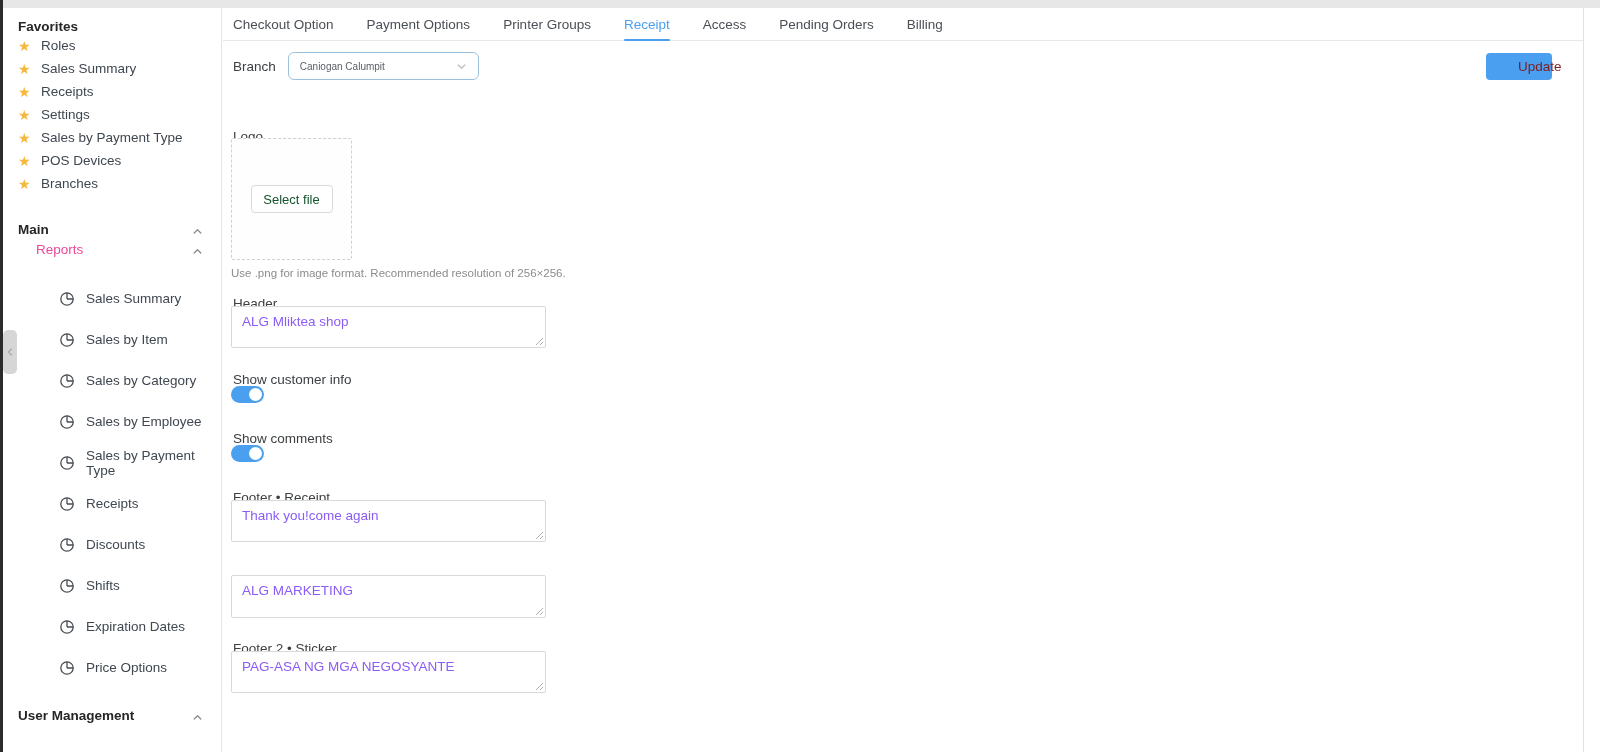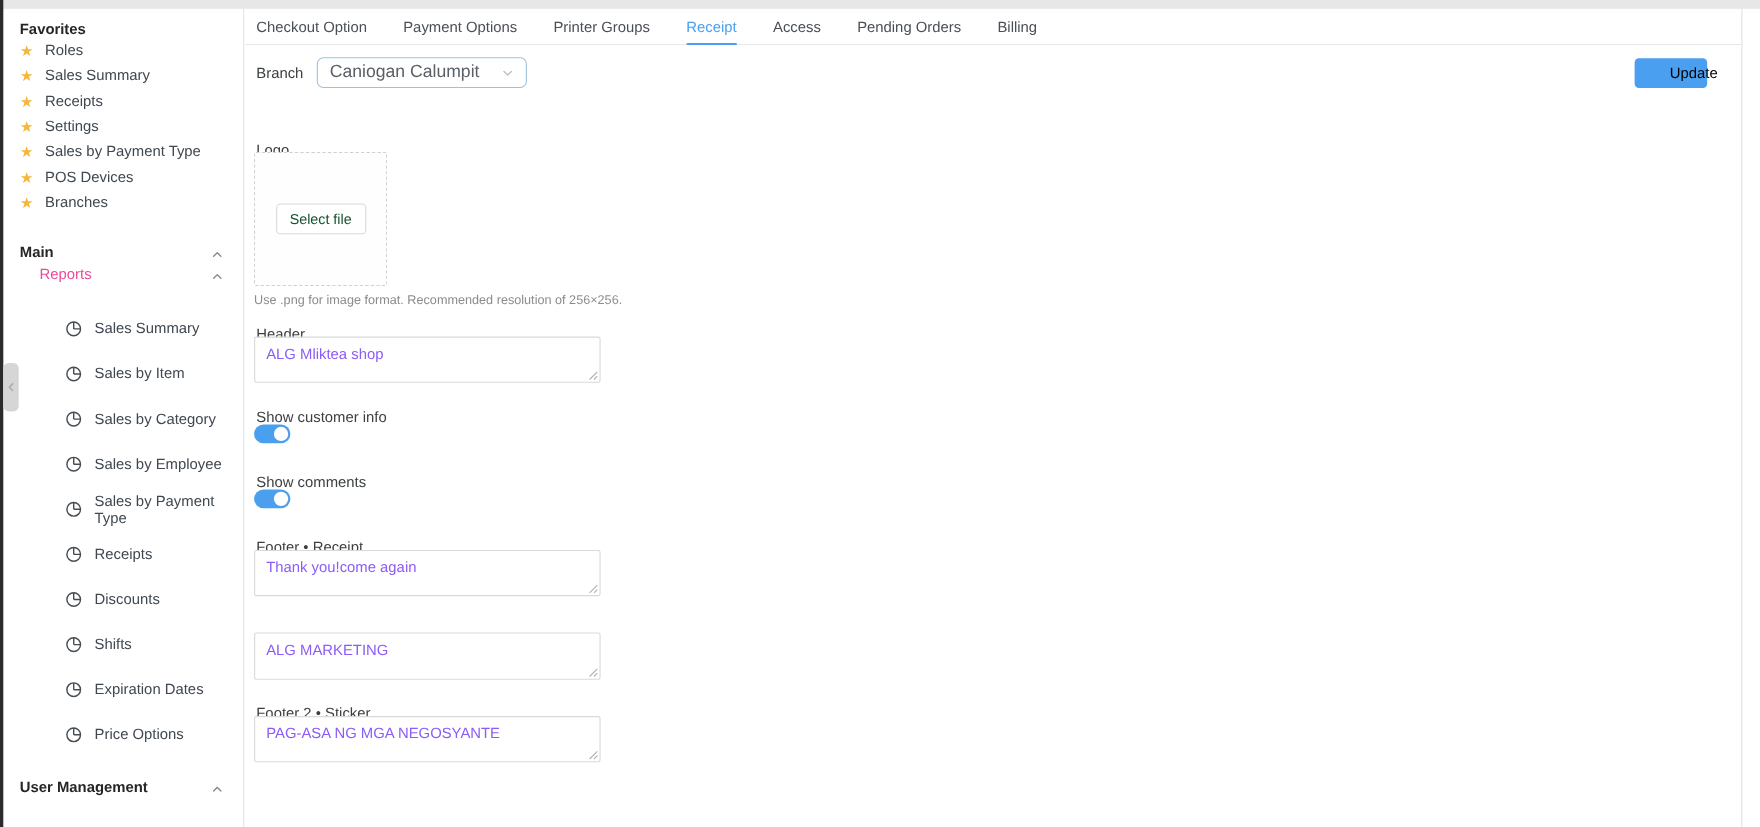--- a/index.html
+++ b/index.html
@@ -34,22 +34,22 @@
   .content{position:absolute;left:223px;top:8px;width:1360px;height:744px;background:#fff;z-index:1;}
 
   .tabs{display:flex;gap:33px;padding-left:10px;height:33px;align-items:stretch;border-bottom:1px solid #e8e8e8;}
   .tab{font-size:13.5px;color:#4a4f55;display:flex;align-items:center;position:relative;cursor:pointer;white-space:nowrap;}
   .tab.active{color:#4aa0ef;}
   .tab.active::after{content:"";position:absolute;left:0;right:0;bottom:-1px;height:2px;background:#4aa0ef;border-radius:2px;}
 
   .branch-row{position:absolute;top:44px;left:10px;display:flex;align-items:center;height:28px;}
   .branch-label{font-size:13.5px;color:#3c4043;margin-right:12px;}
   .select{width:191px;height:28px;border:1px solid #9cc2e0;border-radius:6px;background:#fff;
-    display:flex;align-items:center;justify-content:space-between;padding:0 11px;font-size:16px;color:#5a6068;cursor:pointer;}
-  .update-btn{position:absolute;top:45px;right:31px;width:66px;height:27px;background:#4a9ff0;color:#000000;
+    display:flex;align-items:center;justify-content:space-between;padding:0 11px;font-size:10px;color:#5a6068;cursor:pointer;}
+  .update-btn{position:absolute;top:45px;right:31px;width:66px;height:27px;background:#4a9ff0;color:#7f1d1d;
     border:none;border-radius:4px;font-size:13.5px;font-family:inherit;cursor:pointer;padding-left:32px;}
 
   .flabel{position:absolute;left:10px;font-size:13.5px;color:#3c4043;white-space:nowrap;}
   .logo-box{position:absolute;left:8px;top:130px;width:121px;height:122px;border:1px dashed #d0d0d0;
     border-radius:2px;background:#fefefe;display:flex;align-items:center;justify-content:center;}
   .select-file-btn{width:82px;height:28px;background:#fff;border:1px solid #d9d9d9;border-radius:4px;
     font-size:13px;color:#14532d;font-family:inherit;cursor:pointer;}
   .hint{position:absolute;left:8px;top:259px;font-size:11.5px;color:#8c8c8c;}
 
   .ta-wrap{position:absolute;left:8px;width:315px;}

